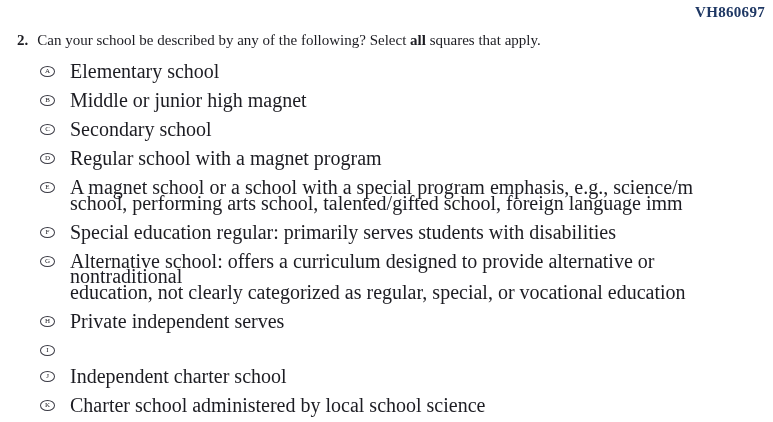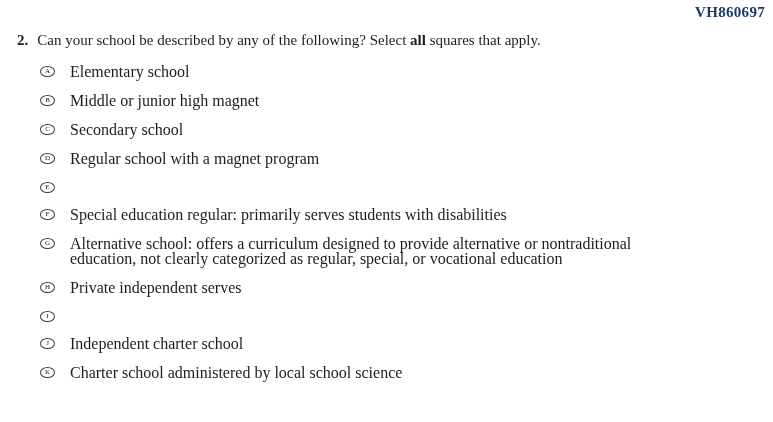--- a/index.html
+++ b/index.html
@@ -58,21 +58,21 @@
     border: 1.2px solid #3a3a44;
     border-radius: 50%;
     margin: 2px 15px 0 0;
     text-align: center;
     font-size: 7px;
     line-height: 8.5px;
     color: #1c1c22;
     cursor: pointer;
   }
   .label {
-    font-size: 16px;
+    font-size: 20px;
     line-height: 15.5px;
     white-space: pre-line;
   }
 </style>
 </head>
 <body>
 
 <div>
 
   <div class="form-code">VH860697</div>
@@ -99,20 +99,22 @@
       <span class="label">Secondary school</span>
     </div>
 
     <div class="option">
       <span class="bubble">D</span>
       <span class="label">Regular school with a magnet program</span>
     </div>
 
     <div class="option">
       <span class="bubble">E</span>
+      <span class="label">A magnet school or a school with a special program emphasis, e.g., science/m
+school, performing arts school, talented/gifted school, foreign language imm</span>
     </div>
 
     <div class="option">
       <span class="bubble">F</span>
       <span class="label">Special education regular: primarily serves students with disabilities</span>
     </div>
 
     <div class="option">
       <span class="bubble">G</span>
       <span class="label">Alternative school: offers a curriculum designed to provide alternative or nontraditional

